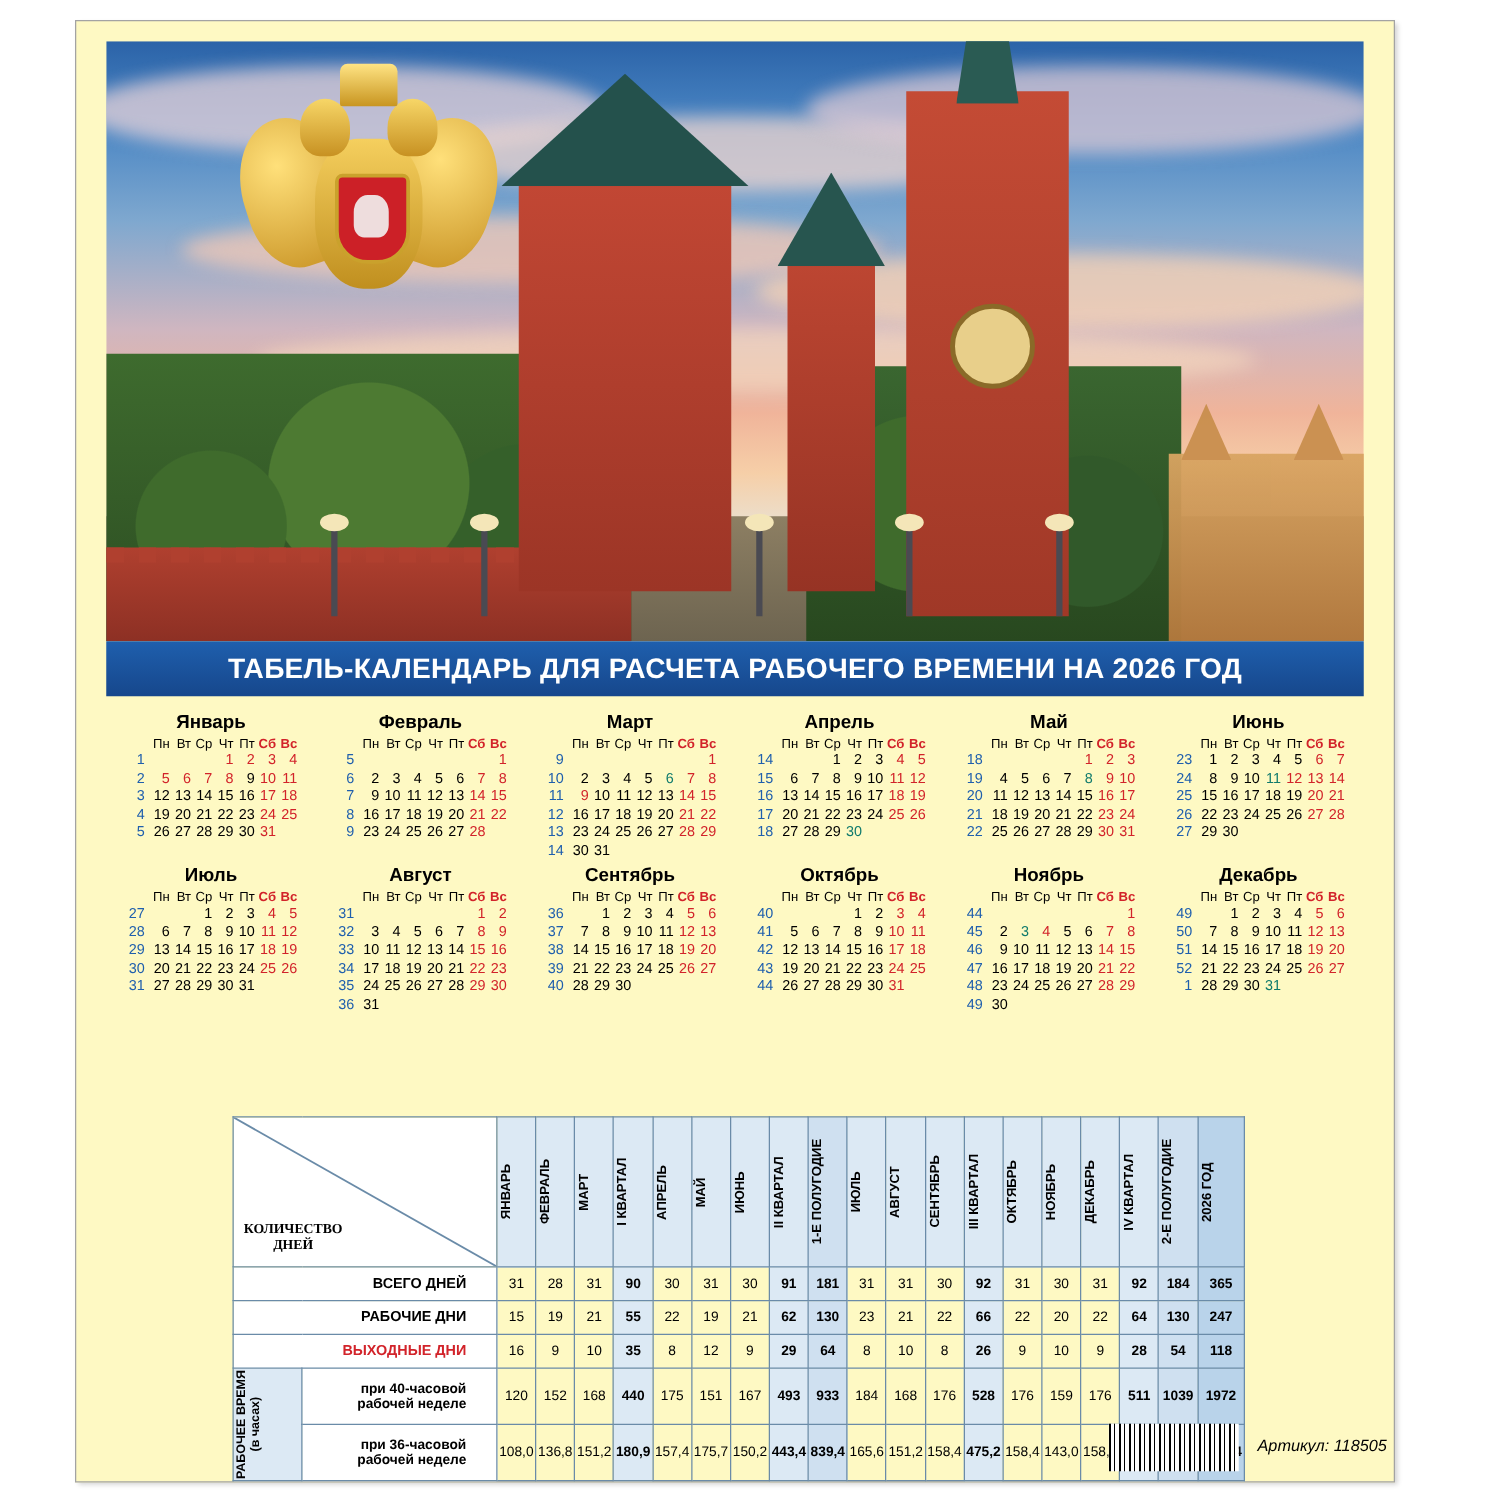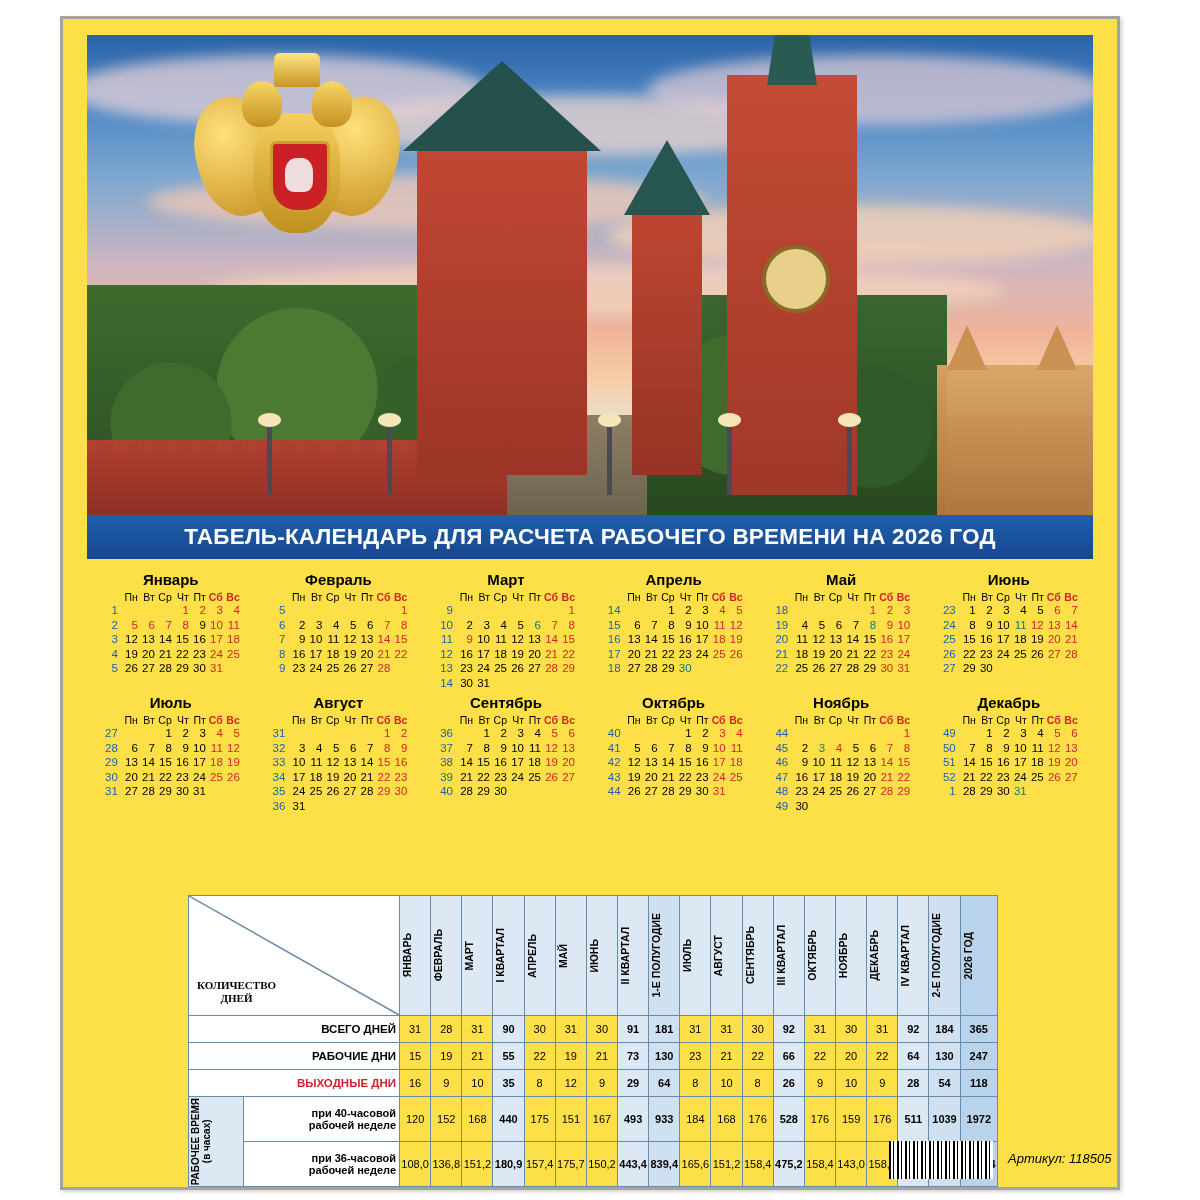--- a/index.html
+++ b/index.html
@@ -1,17 +1,17 @@
 <!DOCTYPE html>
 <html><head>
 <meta charset="utf-8">
 <style>
   html,body{margin:0;padding:0;}
   body{width:1200px;height:1200px;background:#ffffff;font-family:"Liberation Sans",sans-serif;}
-  .poster{position:absolute;left:60px;top:16px;width:1054px;height:1168px;background:#fde047;border:3px solid #a3a3a3;box-shadow:2px 2px 4px rgba(0,0,0,.18);}
+  .poster{position:absolute;left:60px;top:16px;width:1054px;height:1168px;background:#fef9c3;border:1px solid #a3a3a3;box-shadow:2px 2px 4px rgba(0,0,0,.18);}
   
   .photo{position:absolute;left:24px;top:16px;width:1006px;height:480px;overflow:hidden;}
   .sky{position:absolute;inset:0;background:
       linear-gradient(180deg,#2b63a8 0%,#4a86c4 14%,#7fa8cf 30%,#cfb6c0 48%,#f0b49a 62%,#f6cfa8 72%,#e9e2d4 82%,#cfd6cf 100%);}
   .cloud{position:absolute;border-radius:50%;filter:blur(7px);opacity:.75;}
   .c1{left:-20px;top:20px;width:420px;height:70px;background:#e7d2d8;}
   .c2{left:240px;top:60px;width:520px;height:60px;background:#f0d6cf;}
   .c3{left:560px;top:20px;width:460px;height:70px;background:#dcc9d4;}
   .c4{left:60px;top:140px;width:560px;height:54px;background:#f3c9b6;}
   .c5{left:520px;top:170px;width:500px;height:60px;background:#f7d3b5;}
@@ -72,21 +72,21 @@
   td.pre{color:#0f7a6c;}
   
   .legend{position:absolute;left:24px;top:855px;width:1006px;display:flex;justify-content:flex-end;gap:26px;font-size:11px;}
   .legend div{display:flex;align-items:center;gap:5px;}
   .dot{width:8px;height:8px;border-radius:50%;display:inline-block;}
   
   .grid{position:absolute;left:125px;top:876px;width:810px;border-collapse:collapse;font-size:11px;}
   .grid td,.grid th{border:1px solid #6a8ba8;text-align:center;vertical-align:middle;color:#000;}
   .grid .head{height:120px;background:#dce9f4;font-weight:bold;font-size:10.5px;}
   .grid .head .vtxt{writing-mode:vertical-rl;transform:rotate(180deg);white-space:nowrap;}
-  .grid .lbl{text-align:right;padding-right:3px;font-weight:bold;font-size:11.5px;background:#fff;}
+  .grid .lbl{text-align:right;padding-right:24px;font-weight:bold;font-size:11.5px;background:#fff;}
   .grid .qcol{background:#dce9f4;font-weight:bold;}
   .grid .hcol{background:#cfe0f0;font-weight:bold;}
   .grid .ycol{background:#b9d3ea;font-weight:bold;}
   .grid .red{color:#d2232a;}
   .grid tr{height:27px;}
   .corner{position:relative;width:205px;background:#fff;}
   .corner .diag{position:absolute;left:0;top:0;width:100%;height:100%;}
   .corner .t1{position:absolute;right:8px;top:16px;font-weight:bold;font-size:11px;}
   .corner .t2{position:absolute;left:8px;bottom:10px;font-weight:bold;font-size:11px;text-align:center;line-height:13px;font-family:Liberation Serif, serif;}
   .rot-lbl{writing-mode:vertical-rl;transform:rotate(180deg);font-weight:bold;font-size:10px;line-height:11px;}
@@ -1082,21 +1082,21 @@
         </tr>
         <tr>
           <td colspan="2" class="lbl">РАБОЧИЕ ДНИ</td>
           <td class="">15</td>
           <td class="">19</td>
           <td class="">21</td>
           <td class="qcol">55</td>
           <td class="">22</td>
           <td class="">19</td>
           <td class="">21</td>
-          <td class="qcol">73</td>
+          <td class="qcol">62</td>
           <td class="hcol">130</td>
           <td class="">23</td>
           <td class="">21</td>
           <td class="">22</td>
           <td class="qcol">66</td>
           <td class="">22</td>
           <td class="">20</td>
           <td class="">22</td>
           <td class="qcol">64</td>
           <td class="hcol">130</td>

